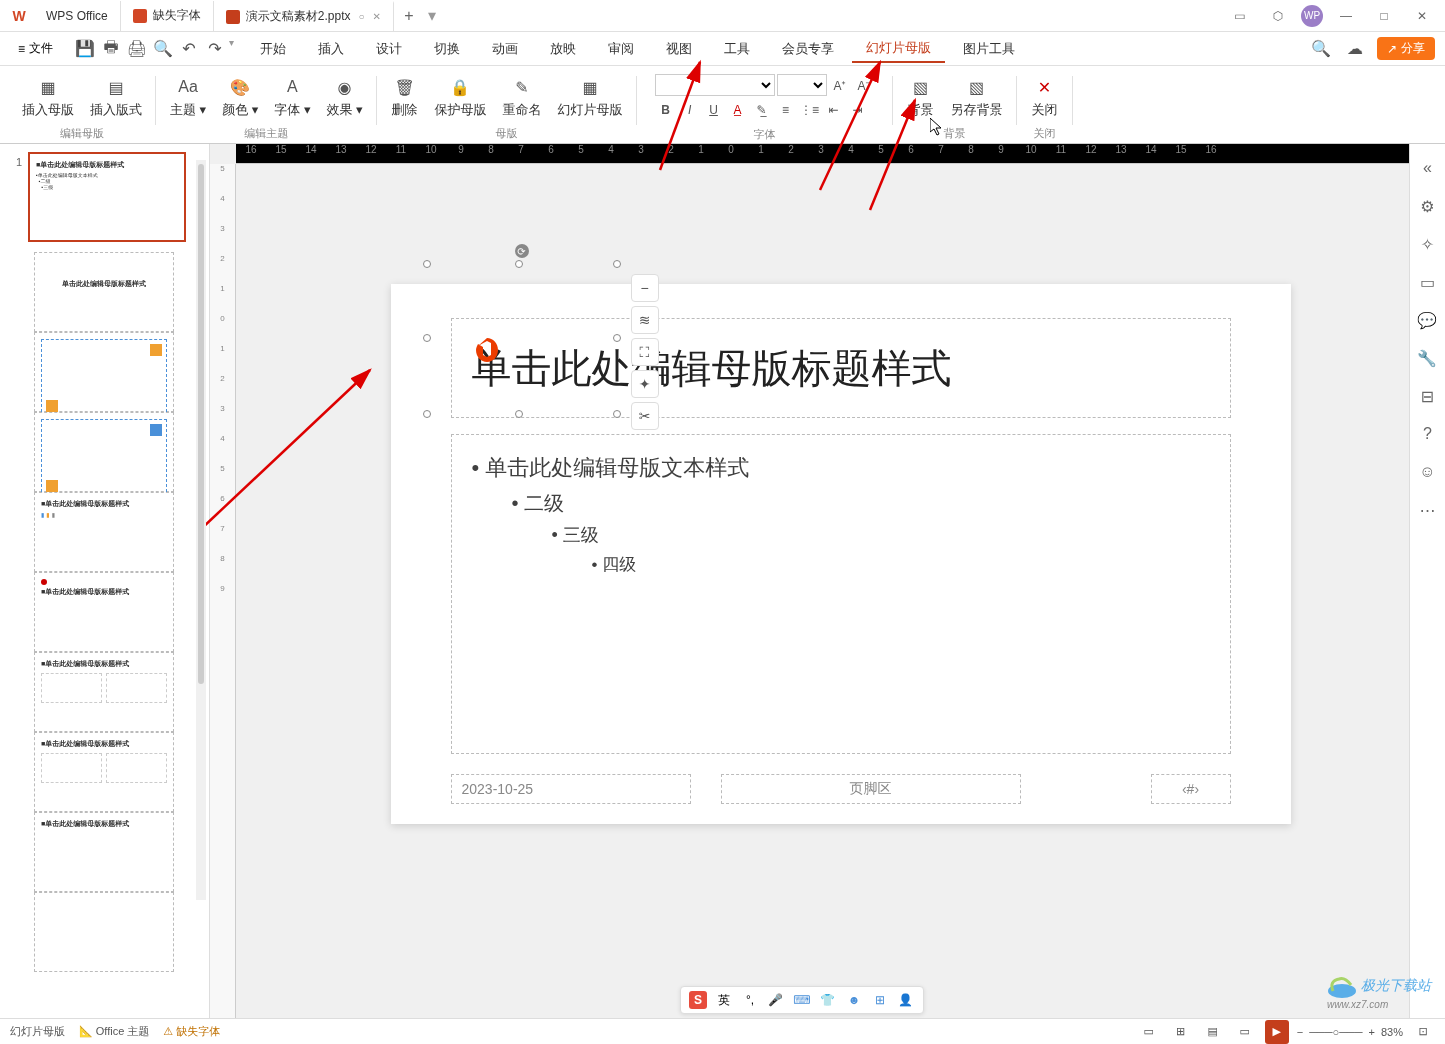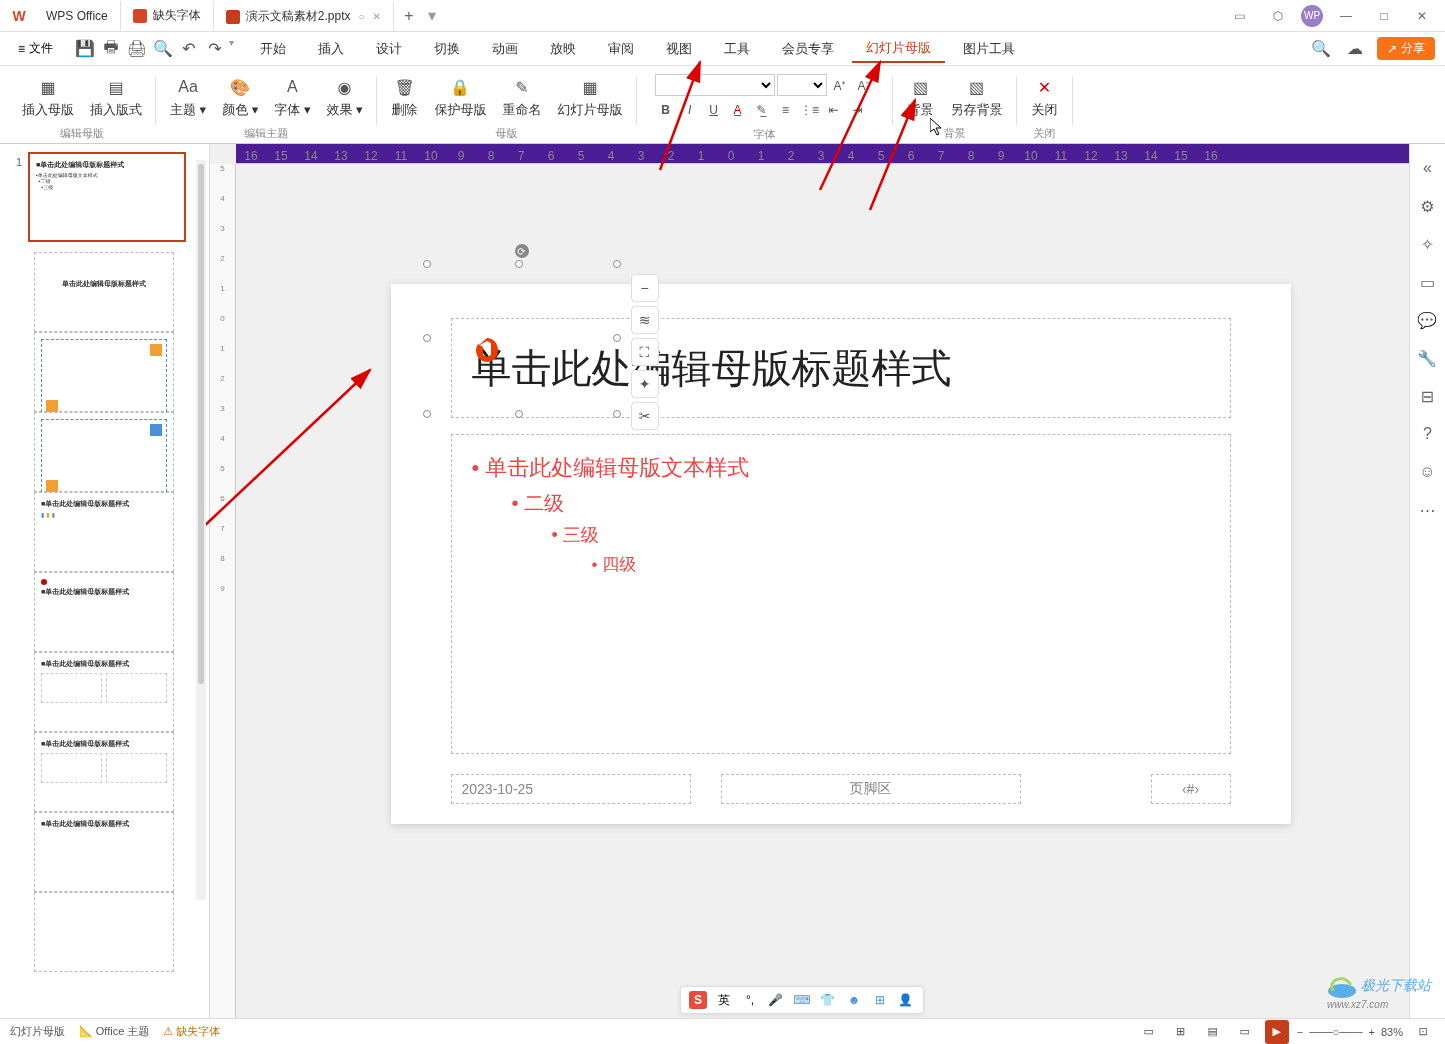--- a/index.html
+++ b/index.html
@@ -38,30 +38,30 @@
 .main{display:flex;height:calc(100% - 144px - 26px);background:#f0f0f0}
 .thumbs{width:210px;background:#fff;border-right:1px solid #ddd;overflow-y:auto;padding:8px 8px 8px 4px}
 .thumb-row{display:flex;gap:6px;margin-bottom:10px}
 .thumb-num{width:18px;text-align:right;font-size:11px;color:#666;padding-top:4px}
 .thumb{width:158px;height:90px;background:#fff;border:1px solid #ccc;position:relative;cursor:pointer}
 .thumb.master{border:2px solid #c43e1c}
 .thumb.layout{margin-left:30px;width:140px;height:80px;border:1px dashed #bbb}
 .thumb-content{position:absolute;inset:6px;font-size:6px;color:#333}
 .thumb-title{font-size:7px;font-weight:bold}
 .canvas-area{flex:1;position:relative;overflow:hidden;background:#f0f0f0}
-.ruler-h{position:absolute;top:0;left:26px;right:0;height:20px;background:#4c1d95;border-bottom:1px solid #ccc;display:flex;align-items:flex-end;font-size:12px;color:#888;overflow:hidden}
+.ruler-h{position:absolute;top:0;left:26px;right:0;height:20px;background:#000000;border-bottom:1px solid #ccc;display:flex;align-items:flex-start;font-size:10px;color:#888;overflow:hidden}
 .ruler-v{position:absolute;top:20px;left:0;width:26px;bottom:0;background:#f8f8f8;border-right:1px solid #ccc;display:flex;flex-direction:column;align-items:center;font-size:8px;color:#888;overflow:hidden}
 .ruler-tick{flex:0 0 30px;text-align:center}
 .slide-stage{position:absolute;top:20px;left:26px;right:0;bottom:0;display:flex;align-items:flex-start;justify-content:center;padding:120px 30px 40px}
 .slide{width:900px;height:540px;background:#fff;box-shadow:0 2px 8px rgba(0,0,0,.15);position:relative}
 .ph{position:absolute;border:1px dashed #bbb}
 .ph-title{left:60px;top:34px;width:780px;height:100px;display:flex;align-items:center}
 .ph-title-text{font-size:40px;color:#222;padding-left:20px}
 .ph-body{left:60px;top:150px;width:780px;height:320px;padding:14px 20px}
-.ph-body ul{list-style:none;font-size:22px;color:#ef4444;line-height:1.7}
+.ph-body ul{list-style:none;font-size:22px;color:#404040;line-height:1.7}
 .ph-body li::before{content:"• ";}
 .lvl2{margin-left:40px;font-size:20px}
 .lvl3{margin-left:80px;font-size:18px}
 .lvl4{margin-left:120px;font-size:17px}
 .lvl5{margin-left:160px;font-size:16px}
 .ph-date{left:60px;bottom:20px;width:240px;height:30px;font-size:14px;color:#888;display:flex;align-items:center;padding-left:10px}
 .ph-footer{left:330px;bottom:20px;width:300px;height:30px;font-size:14px;color:#888;display:flex;align-items:center;justify-content:center}
 .ph-num{right:60px;bottom:20px;width:80px;height:30px;font-size:14px;color:#888;display:flex;align-items:center;justify-content:center}
 .sel-handles{position:absolute;pointer-events:none}
 .handle{position:absolute;width:8px;height:8px;background:#fff;border:1px solid #888;border-radius:50%}

